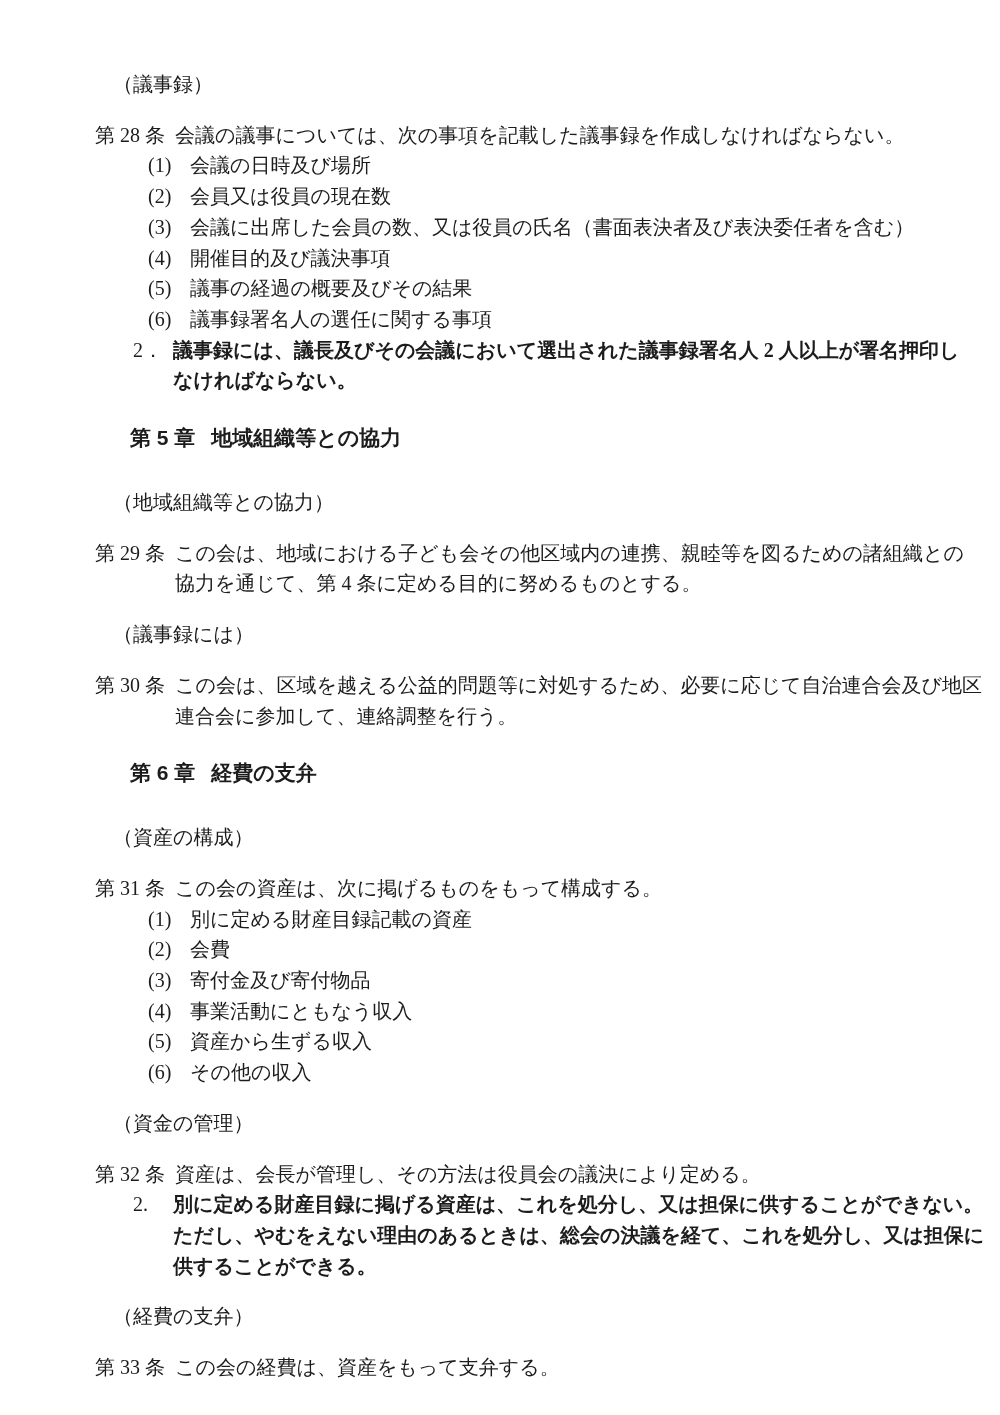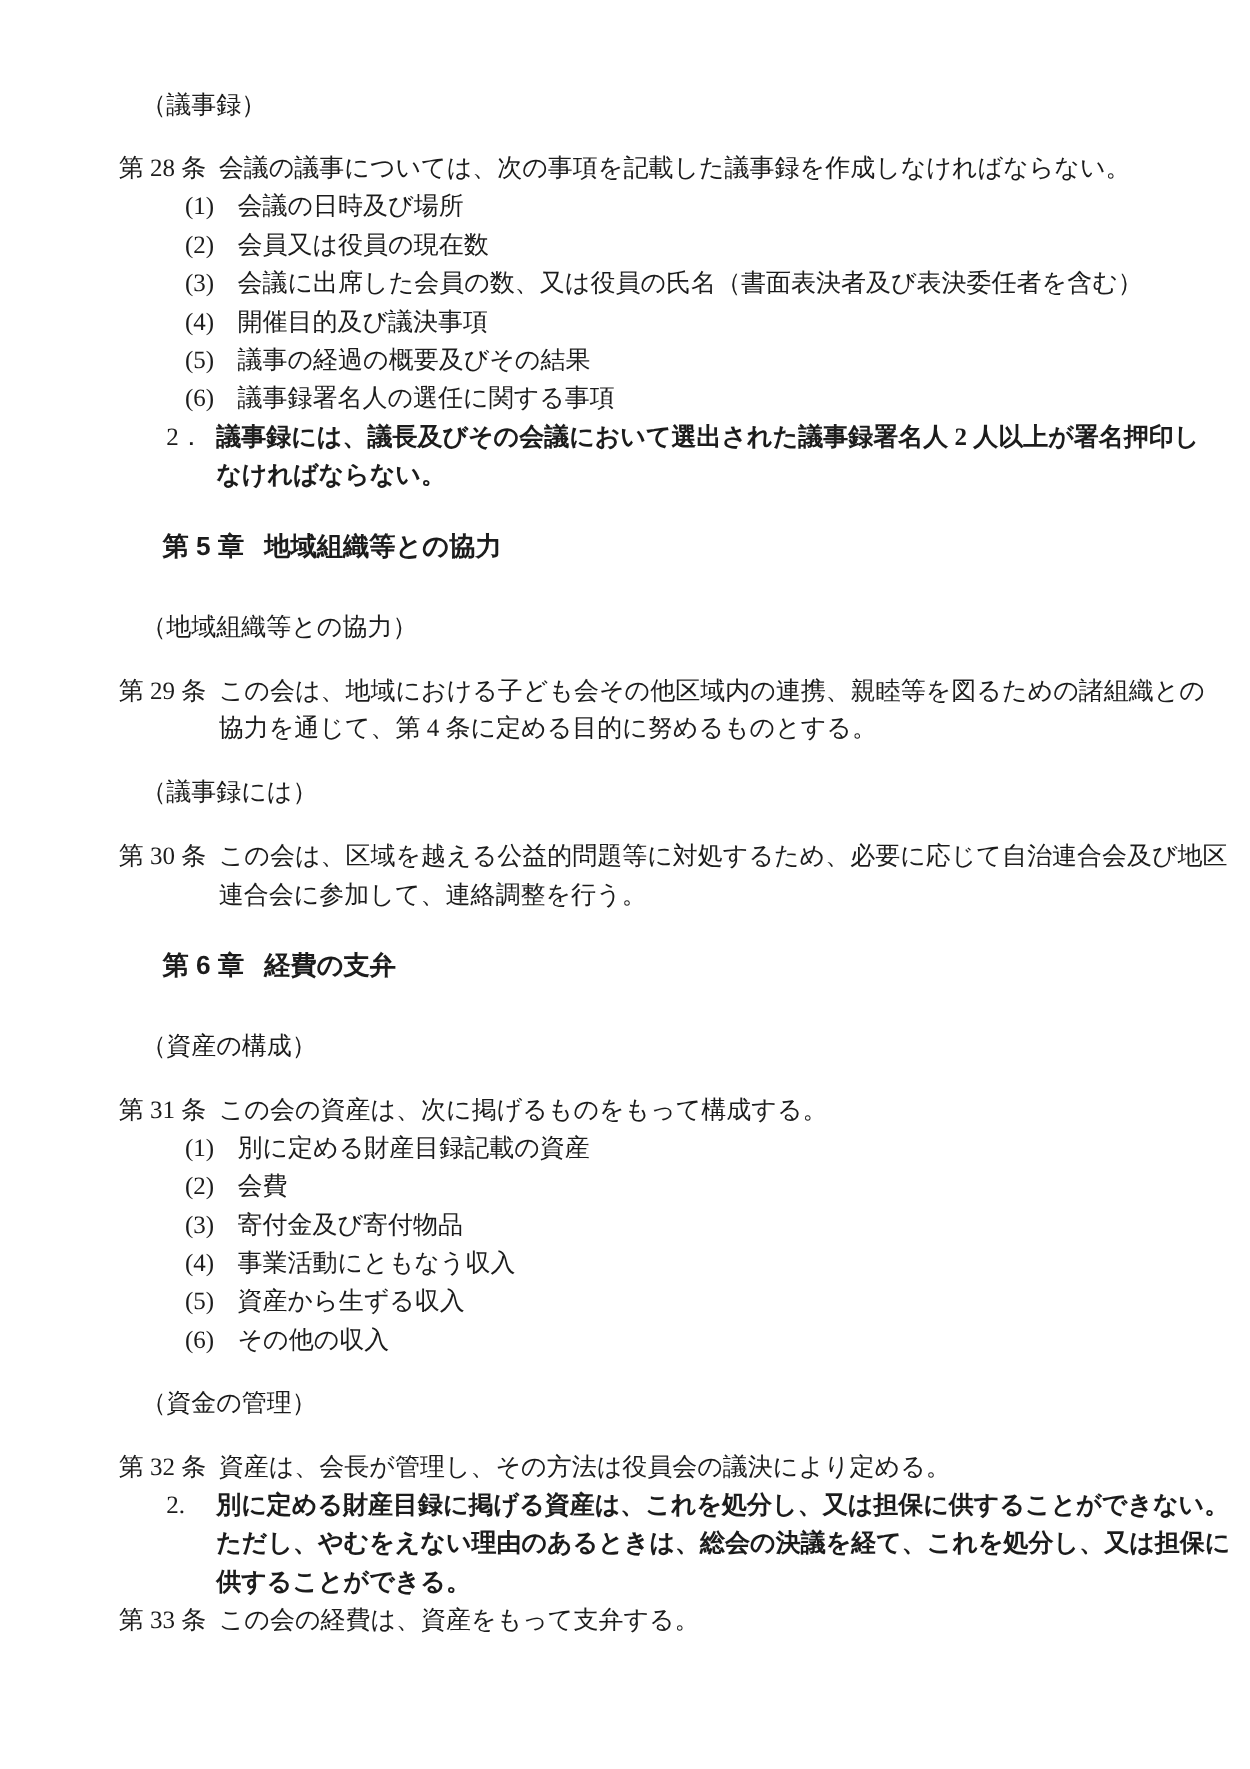--- a/index.html
+++ b/index.html
@@ -142,19 +142,20 @@
       </div>
     </div>
     <div class="para line">
       <span class="para-num">2.</span>
       <div class="para-body">
         <div class="para-line">別に定める財産目録に掲げる資産は、これを処分し、又は担保に供することができない。</div>
         <div class="para-line">ただし、やむをえない理由のあるときは、総会の決議を経て、これを処分し、又は担保に</div>
         <div class="para-line">供することができる。</div>
       </div>
     </div>
+    <p class="caption line">（経費の支弁）</p>
     <div class="article line">
       <span class="article-label">第 33 条</span>
       <div class="article-body">
         <div class="article-line">この会の経費は、資産をもって支弁する。</div>
       </div>
     </div>
   </main>
 
 </body></html>

